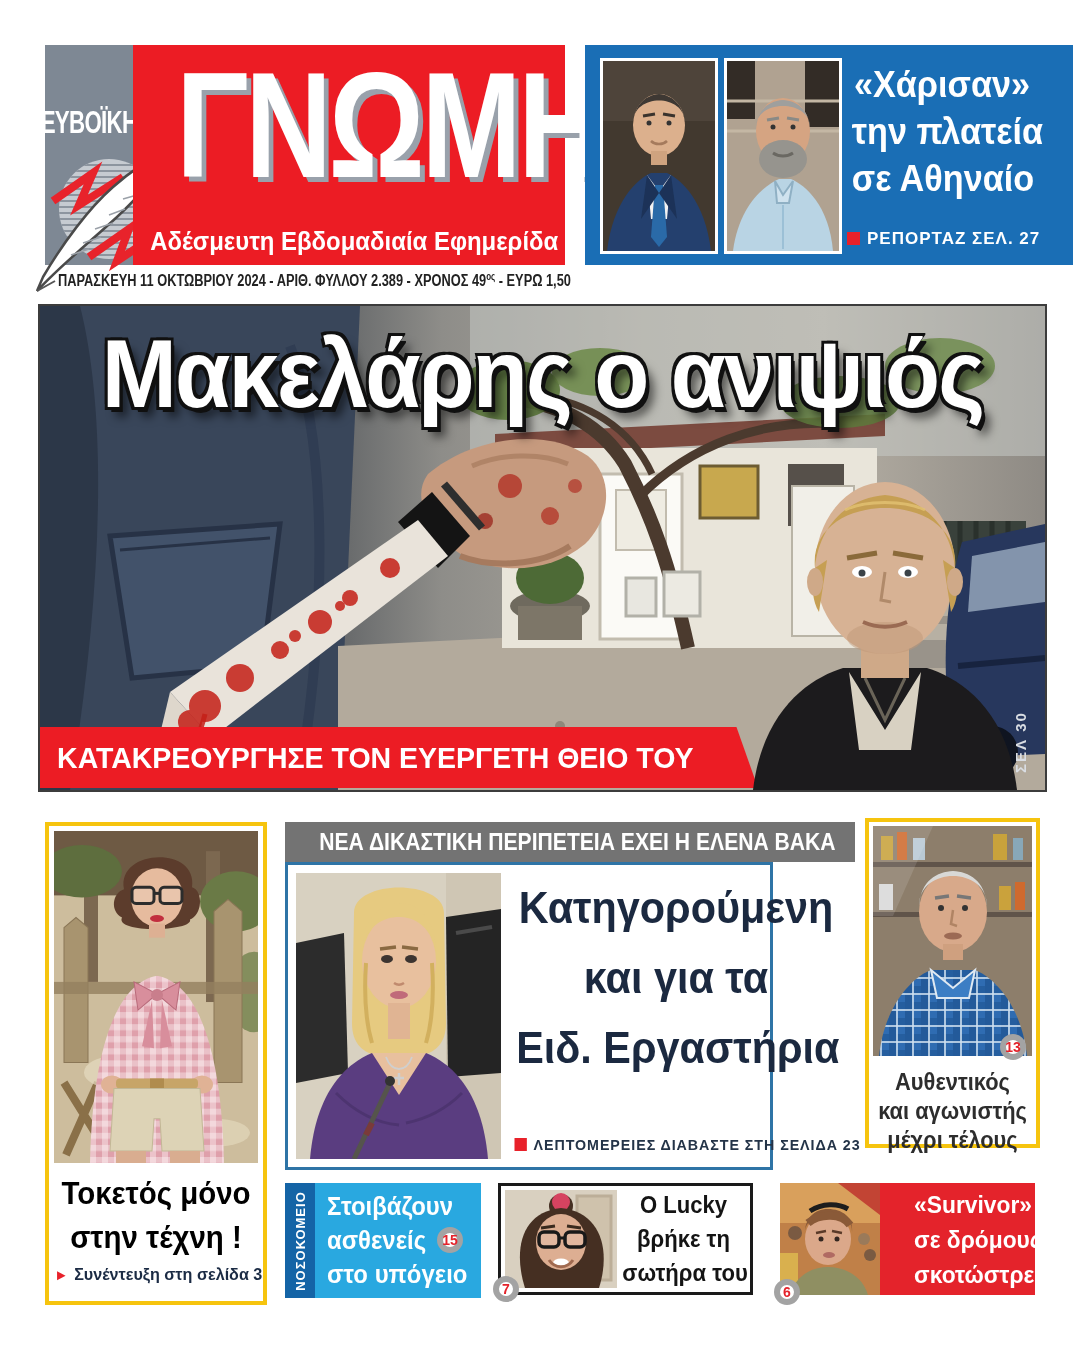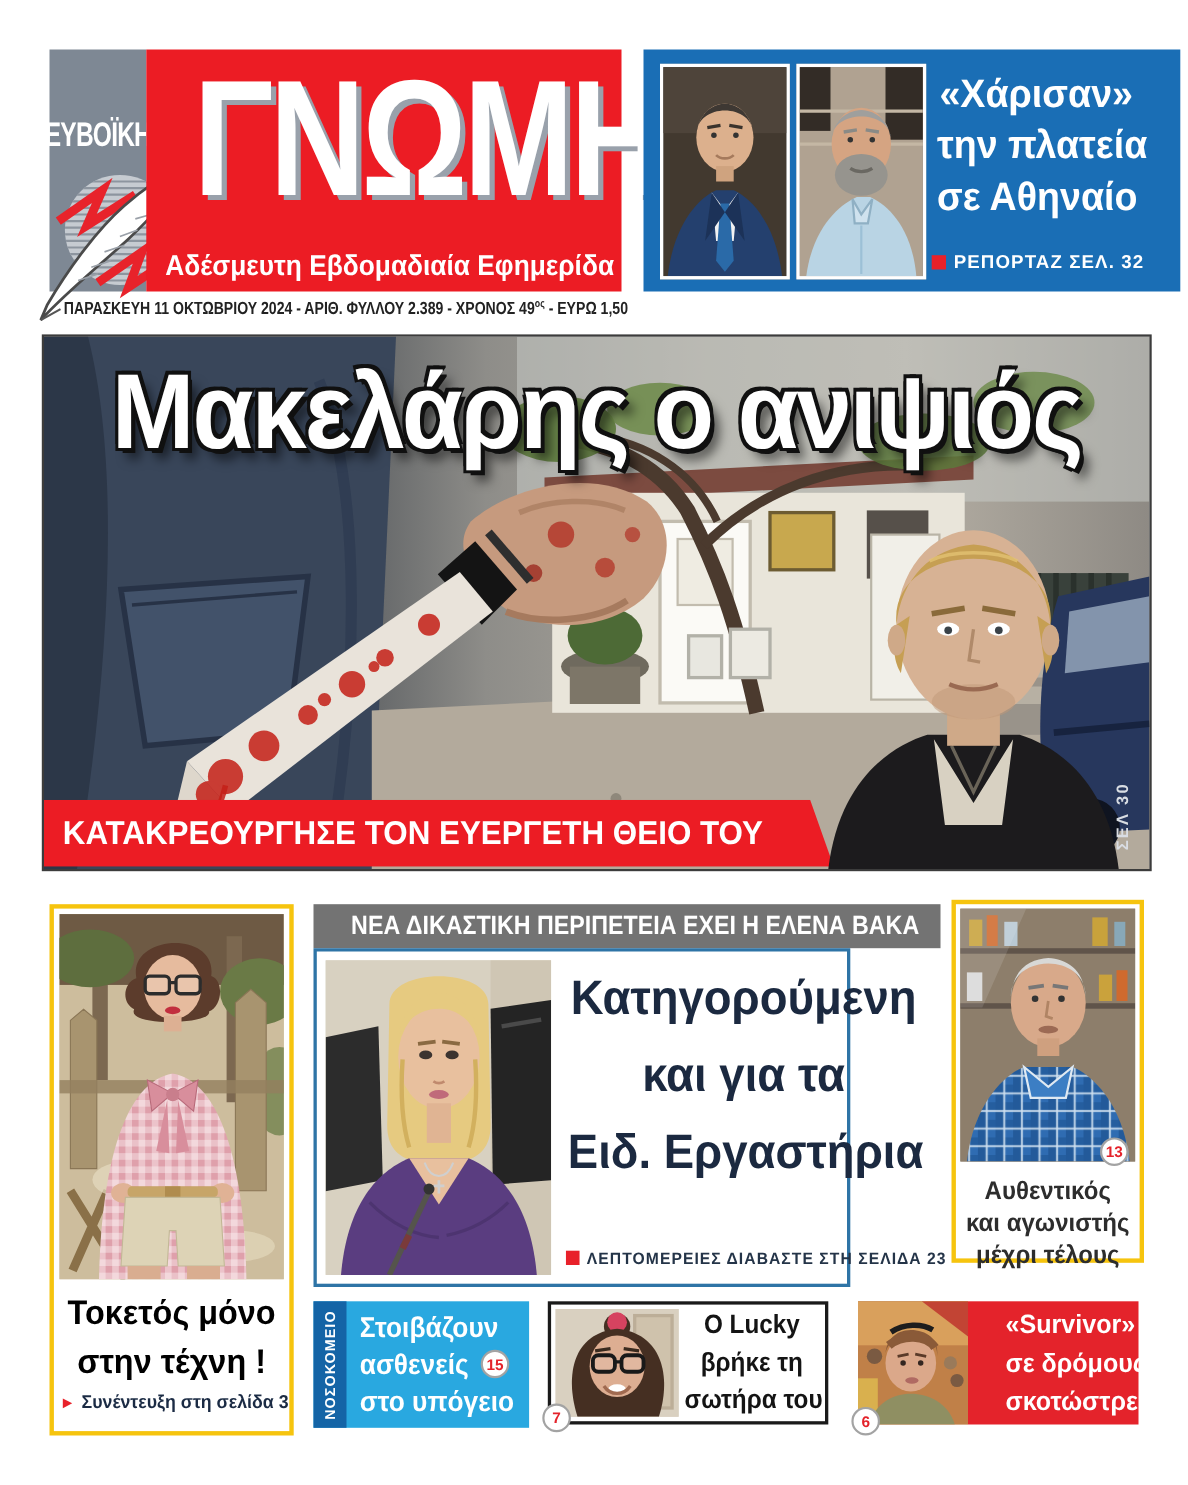--- a/index.html
+++ b/index.html
@@ -87,21 +87,21 @@
   .lucky-head{position:absolute;left:116px;right:0;top:2px;text-align:center;color:#141414;}
   .lucky-head div{font-size:24px;font-weight:800;line-height:34px;white-space:nowrap;transform:scaleX(.92);}
 
   .survivor{left:780px;top:1183px;width:255px;height:112px;}
   .surv-photo{position:absolute;left:0;top:0;width:100px;height:112px;background:#c08048;}
   .surv-red{position:absolute;left:100px;right:0;top:0;height:112px;background:#e4232b;text-align:center;padding-left:31px;}
   .surv-red div{color:#fff;font-size:24px;font-weight:800;line-height:35px;white-space:nowrap;transform:scaleX(.95);}
   .surv-pad{padding-top:4px;}
 
   .badge{position:absolute;width:26px;height:26px;border-radius:50%;background:#fff;
-    border:2px solid #a3a3a3;color:#e4232b;font-size:14px;font-weight:800;
+    border:6px solid #a3a3a3;color:#e4232b;font-size:14px;font-weight:800;
     display:flex;align-items:center;justify-content:center;z-index:9;box-sizing:border-box;}
 </style>
 </head>
 <body>
 
 <div class="page">
 
   <div class="abs logo-grey">
     <div class="region-label">ΕΥΒΟΪΚΗ</div>
     <svg class="logo-icon" viewBox="0 0 152 172">
@@ -168,21 +168,21 @@
         <path d="M48,120 L56,134 L66,120 L62,142 L50,142 Z" fill="#cfe2ee" stroke="#8fb0c4" stroke-width="2"></path>
         <path d="M56,144 V188" stroke="#9cc0d6" stroke-width="2"></path>
       </svg>
     </div>
     <div class="tr-head">
       <div class="tr-line">«Χάρισαν»</div>
       <div class="tr-line">την πλατεία</div>
       <div class="tr-line">σε Αθηναίο</div>
     </div>
     <div class="tr-kicker">
-      <span class="redsq"></span><span>ΡΕΠΟΡΤΑΖ ΣΕΛ. 32</span>
+      <span class="redsq"></span><span>ΡΕΠΟΡΤΑΖ ΣΕΛ. 27</span>
     </div>
   </div>
 
   <div class="abs lead">
     <svg class="fillsvg" viewBox="0 0 1005 484" preserveAspectRatio="none">
       <defs>
         <linearGradient id="sc-bg" x1="0" y1="0" x2="1" y2="0">
           <stop offset="0" stop-color="#23282e"></stop>
             <stop offset=".22" stop-color="#474c52"></stop>
           <stop offset=".40" stop-color="#8e8d89"></stop>

